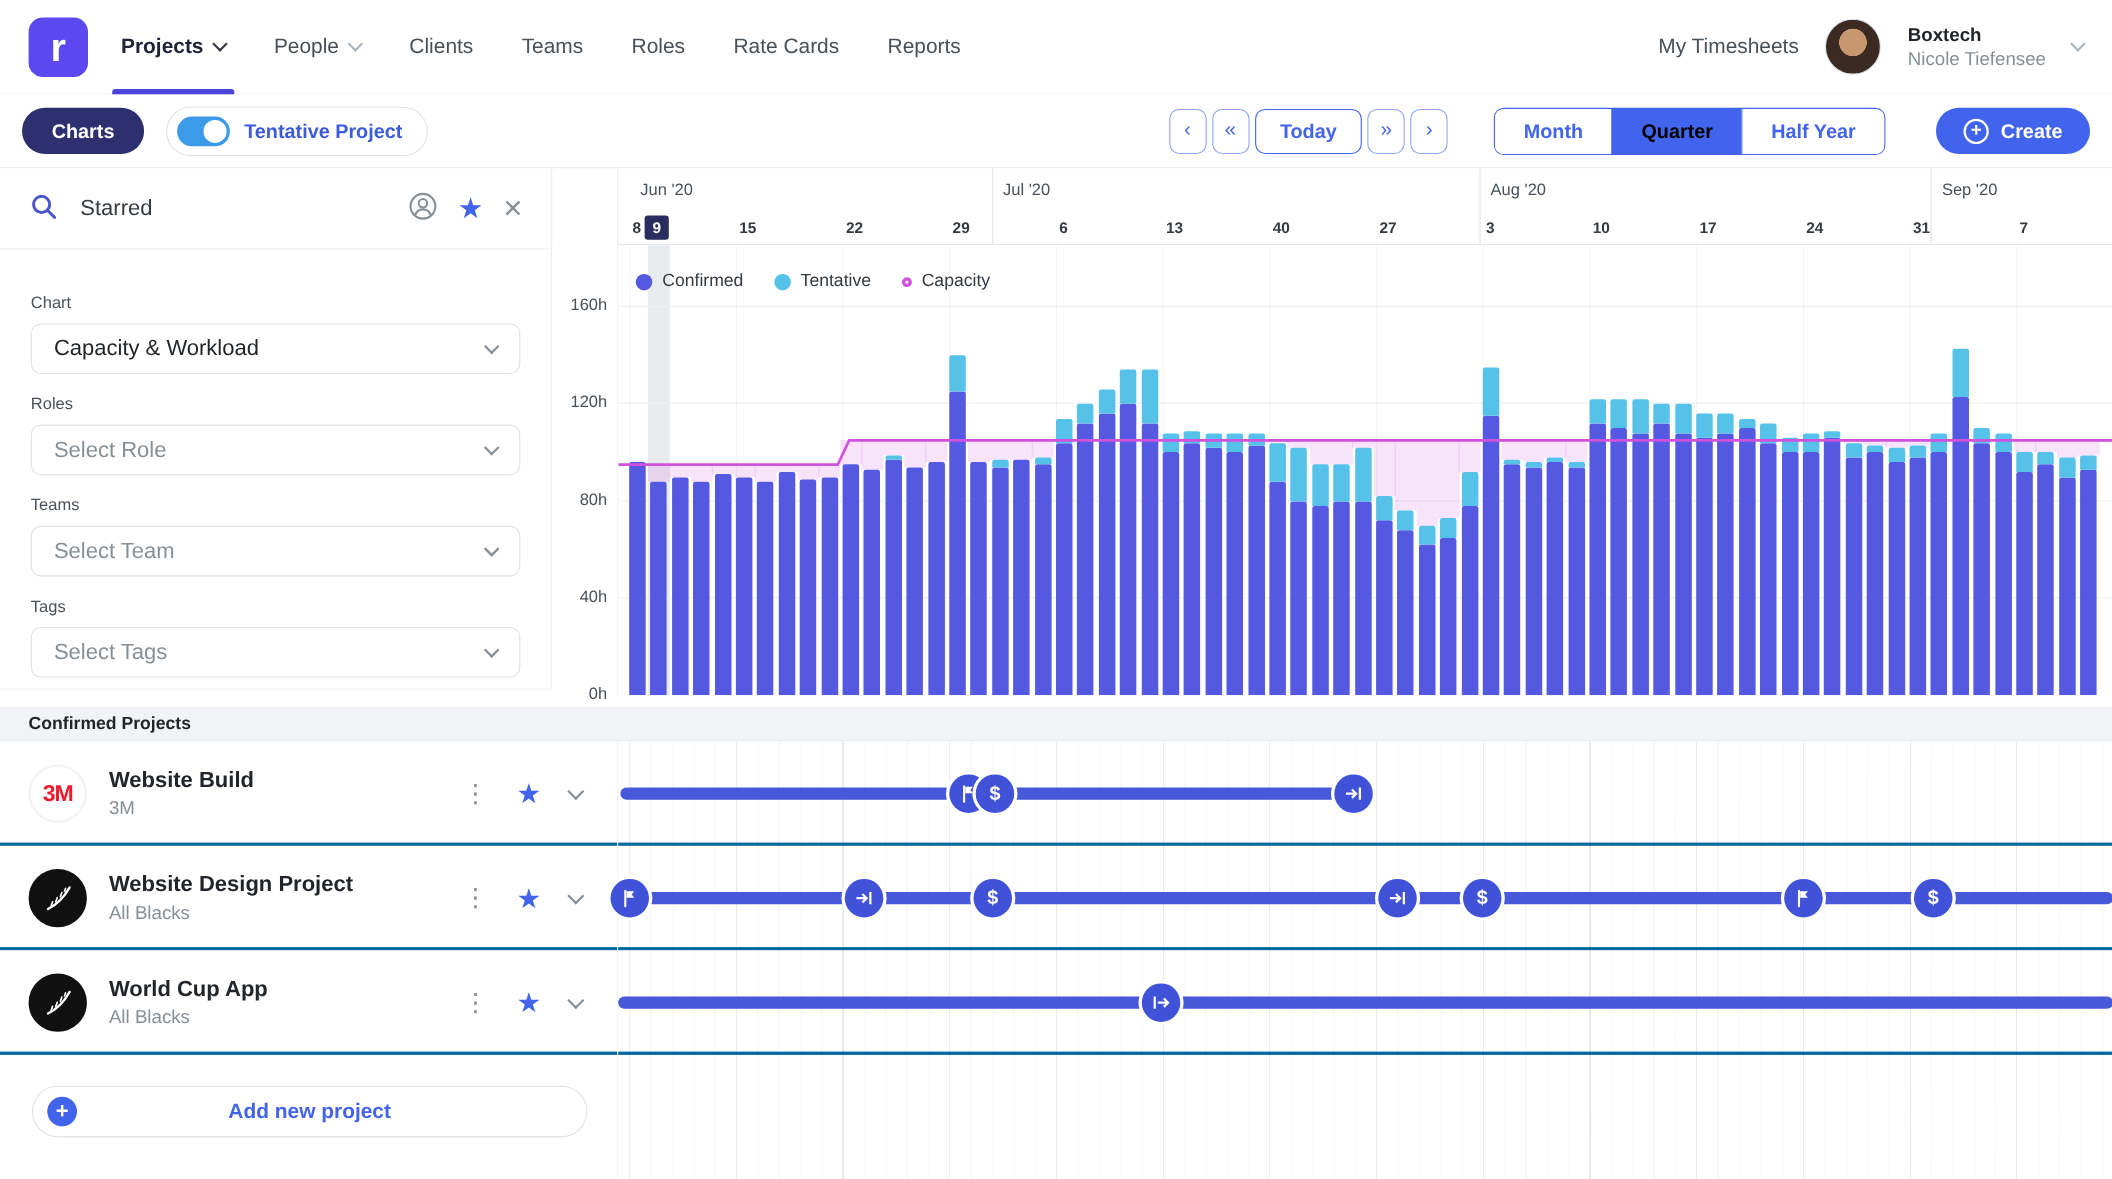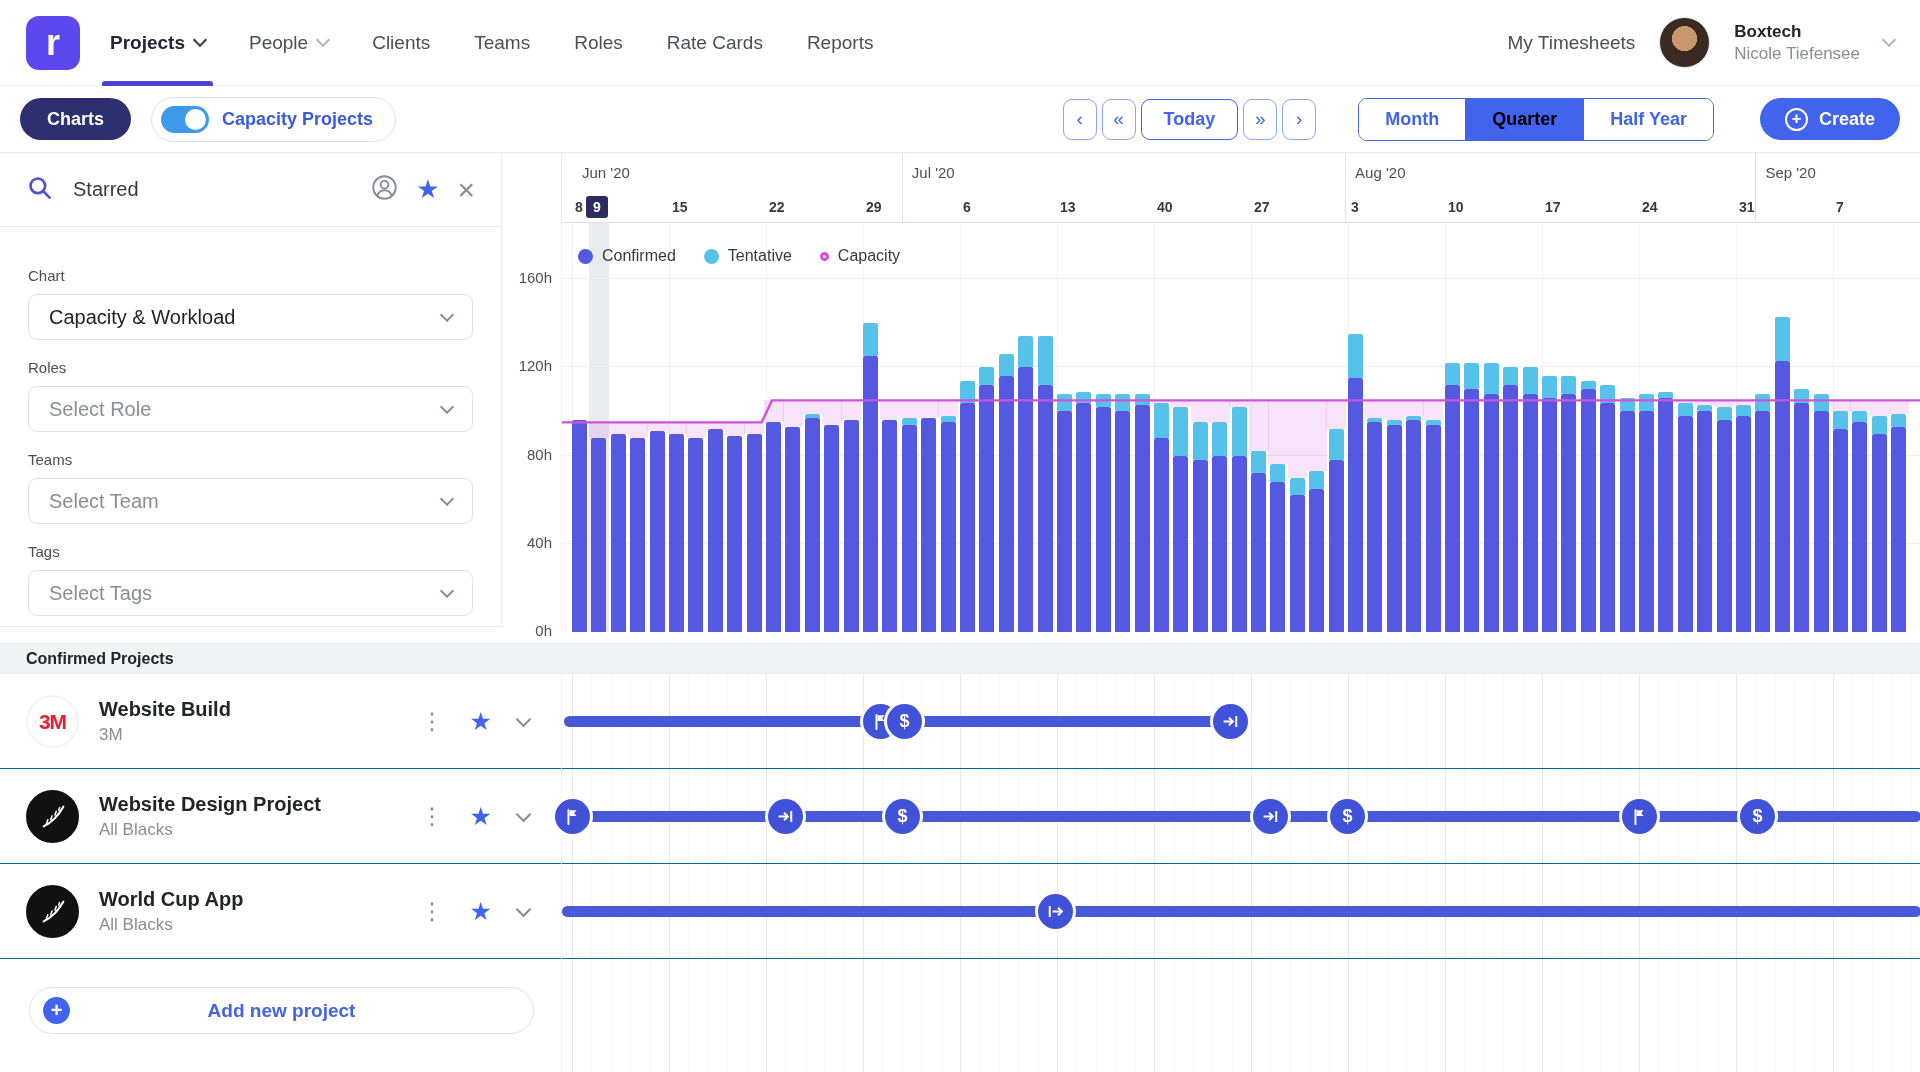--- a/index.html
+++ b/index.html
@@ -73,21 +73,21 @@
   .bar-conf{position:absolute;bottom:0;width:15px;background:#5558e0;border-radius:2px 2px 0 0}
   .bar-tent{position:absolute;width:15px;background:#57c2e9;border-radius:2px 2px 0 0}
   .capline{position:absolute;left:0;top:0;pointer-events:none}
   .legend{position:absolute;left:16px;top:24px;display:flex;gap:28px;align-items:center}
   .litem{display:flex;gap:9px;align-items:center;font-size:16px;color:#343a40}
   .ldot{width:15px;height:15px;border-radius:50%;display:inline-block}
   .ldot.cap{width:9px;height:9px;background:#fbeafd;border:3px solid #cf52dd}
 
   
   #section-header{position:absolute;left:0;top:643px;width:1920px;height:31px;background:#f1f3f5;border-top:1px solid #e9ecef;border-bottom:1px solid #e9ecef;display:flex;align-items:center;padding-left:26px;font-size:16px;font-weight:bold;color:#212529}
-  .prow{position:absolute;left:0;width:1920px;height:95px;background:#fff;border-bottom:1px solid #0369a1}
+  .prow{position:absolute;left:0;width:1920px;height:95px;background:#fff;border-bottom:3px solid #0369a1}
   .prow-left{position:absolute;left:0;top:0;width:561px;height:95px;display:flex;align-items:center;padding-left:26px}
   .plogo{width:53px;height:53px;border-radius:50%;display:flex;align-items:center;justify-content:center;flex:none}
   .logo-3m{background:#fff;border:2px solid #f1f3f5}
   .logo-3m span{color:#ee1b2b;font-weight:bold;font-size:21px;letter-spacing:-1px}
   .logo-ab{background:#111;border:2px solid #111}
   .pinfo{margin-left:20px}
   .pname{font-size:20px;font-weight:bold;color:#212529}
   .pclient{font-size:17px;color:#868e96;margin-top:4px}
   .pactions{margin-left:auto;display:flex;align-items:center;gap:26px;padding-right:32px}
   .kebab{font-size:23px;color:#868e96;cursor:pointer}
@@ -145,21 +145,21 @@
         <div id="account-sub">Nicole Tiefensee</div>
       </div>
       <span class="chev light"></span>
     </div>
   </div>
 
   <div id="toolbar">
     <button id="charts-btn">Charts</button>
     <div id="toggle-pill">
       <span class="switch"></span>
-      <span id="toggle-label">Capacity Projects</span>
+      <span id="toggle-label">Tentative Project</span>
     </div>
     <div id="pager">
         <button class="pgbtn">‹</button>
         <button class="pgbtn">«</button>
         <button class="pgbtn today-btn">Today</button>
         <button class="pgbtn">»</button>
         <button class="pgbtn">›</button>
       </div>
     <div id="zoom-group">
         <button class="zbtn">Month</button>

